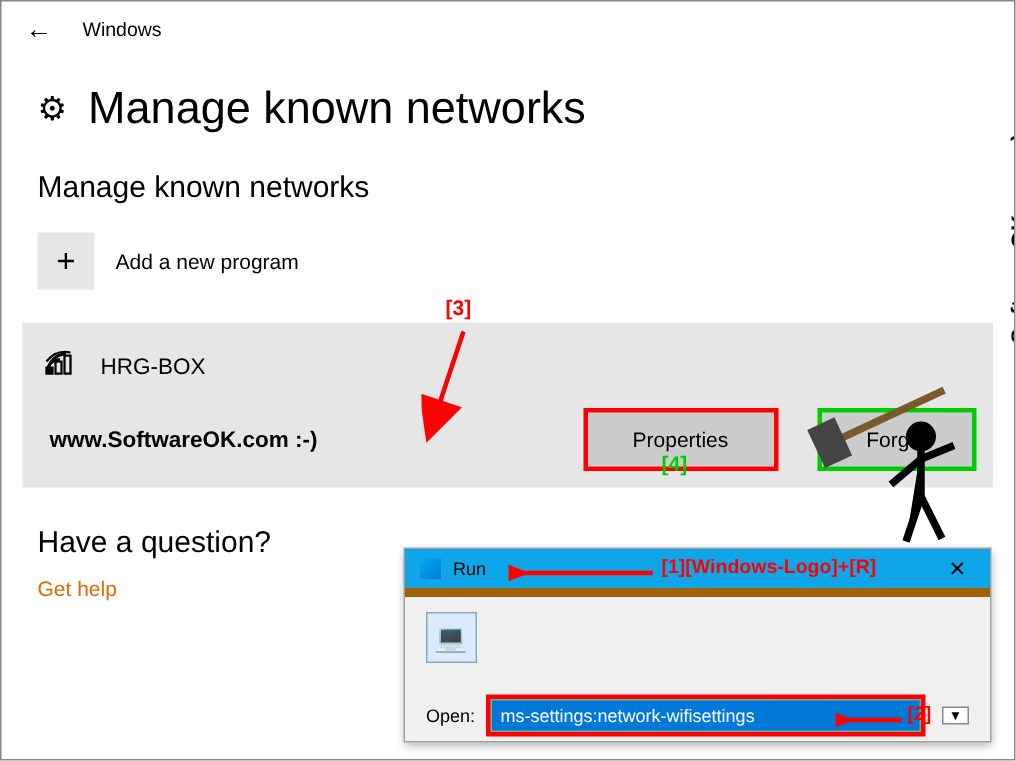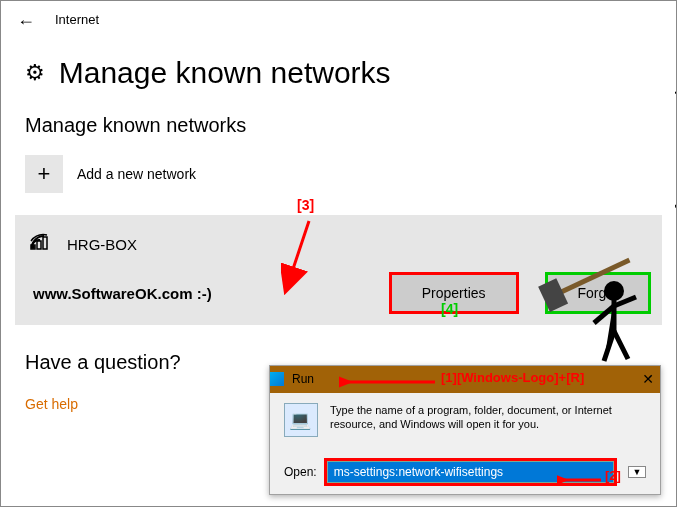--- a/index.html
+++ b/index.html
@@ -29,27 +29,27 @@
     .btn-prop { outline: 3px solid #ff0000; }
     .btn-forget { outline: 3px solid #00cc00; }
     
     .annotation { position: absolute; font-size: 14px; font-weight: bold; }
     .ann3 { color: #ff0000; top: 196px; left: 296px; }
     .ann4 { color: #00cc00; top: 300px; left: 440px; }
     
     .arrow3 { position: absolute; top: 216px; left: 280px; }
     
     .question-section { padding: 26px 24px 0; }
-    .question-title { font-size: 20px; font-weight: 400; margin-bottom: 22px; }
+    .question-title { font-size: 20px; font-weight: 400; margin-bottom: 10px; }
     .help-link { font-size: 14px; color: #d96c00; cursor: pointer; }
     
     .watermark-right { position: absolute; right: 4px; top: 88px; font-size: 15px; font-weight: bold; transform: rotate(-90deg); transform-origin: right top; }
     
     .run-dialog { position: absolute; left: 268px; top: 364px; width: 392px; height: 130px; background: #f0f0f0; border: 1px solid #a0a0a0; box-shadow: 0 2px 6px rgba(0,0,0,0.3); }
-    .run-title { display: flex; align-items: center; justify-content: space-between; background: #a16207; padding: 5px 0; font-size: 12px; border-bottom: 1px solid #a16207; }
+    .run-title { display: flex; align-items: center; justify-content: space-between; background: #0ea5e9; padding: 5px 10px; font-size: 12px; border-bottom: 6px solid #a16207; }
     .run-title-left { display: flex; align-items: center; gap: 8px; }
     .run-icon-small { width: 14px; height: 14px; background: linear-gradient(135deg,#00adef,#0078d7); display: inline-block; }
     .close-x { font-size: 14px; cursor: pointer; padding: 0 6px; }
     .run-body { display: flex; gap: 12px; padding: 10px 14px; font-size: 11px; }
     .run-big-icon { width: 34px; height: 34px; background: #dbeafe; border: 1px solid #8ab; flex-shrink: 0; display: flex; align-items: center; justify-content: center; font-size: 18px; }
     .run-desc { line-height: 1.3; }
     .run-input-row { display: flex; align-items: center; gap: 10px; padding: 2px 14px 10px; font-size: 12px; margin-top: 12px; }
     .run-label { }
     .run-input-wrap { flex: 1; outline: 3px solid #ff0000; display: flex; }
     .run-input { flex: 1; background: #0078d7; color: #fff; padding: 3px 6px; font-size: 12px; border: 1px solid #7a9; }
@@ -60,33 +60,33 @@
     .arrow1 { position: absolute; top: 374px; left: 338px; }
     .arrow2 { position: absolute; top: 472px; left: 556px; }
     
     .hammer-guy { position: absolute; right: 20px; top: 230px; }
   </style>
 </head>
 <body>
 
 <div class="titlebar">
   <span class="back-arrow">←</span>
-  <span class="titlebar-text">Internet</span>
+  <span class="titlebar-text">Windows</span>
 </div>
 
 <div class="header-row">
   <span class="gear">⚙</span>
   <h1 class="page-title">Manage known networks</h1>
 </div>
 
 <div class="subtitle">Manage known networks</div>
 
 <div class="add-row">
   <div class="plus-box">+</div>
-  <span class="add-text">Add a new network</span>
+  <span class="add-text">Add a new program</span>
 </div>
 
 <div class="network-item">
   <div class="network-top">
     <span class="wifi-icon">
       <svg width="24" height="20" viewBox="0 0 24 20">
           <path d="M2 18 L6 18 L6 14 L2 14 Z M8 18 L12 18 L12 10 L8 10 Z M14 18 L18 18 L18 6 L14 6 Z M2 10 Q8 2 18 4" fill="none" stroke="#000" stroke-width="1.5"></path>
           <path d="M3 17 A12 12 0 0 1 15 5" fill="none" stroke="#000" stroke-width="2"></path>
           <path d="M3 17 A7 7 0 0 1 11 9" fill="none" stroke="#000" stroke-width="2"></path>
           <circle cx="4" cy="16" r="2" fill="#000"></circle>
@@ -123,21 +123,20 @@
 <div class="run-dialog">
   <div class="run-title">
     <div class="run-title-left">
       <span class="run-icon-small"></span>
       <span>Run</span>
     </div>
     <span class="close-x">✕</span>
   </div>
   <div class="run-body">
     <div class="run-big-icon">💻</div>
-    <div class="run-desc">Type the name of a program, folder, document, or Internet resource, and Windows will open it for you.</div>
   </div>
   <div class="run-input-row">
     <span class="run-label">Open:</span>
     <div class="run-input-wrap">
       <div class="run-input">ms-settings:network-wifisettings</div>
     </div>
     <div class="run-dd">▼</div>
   </div>
 </div>
 

